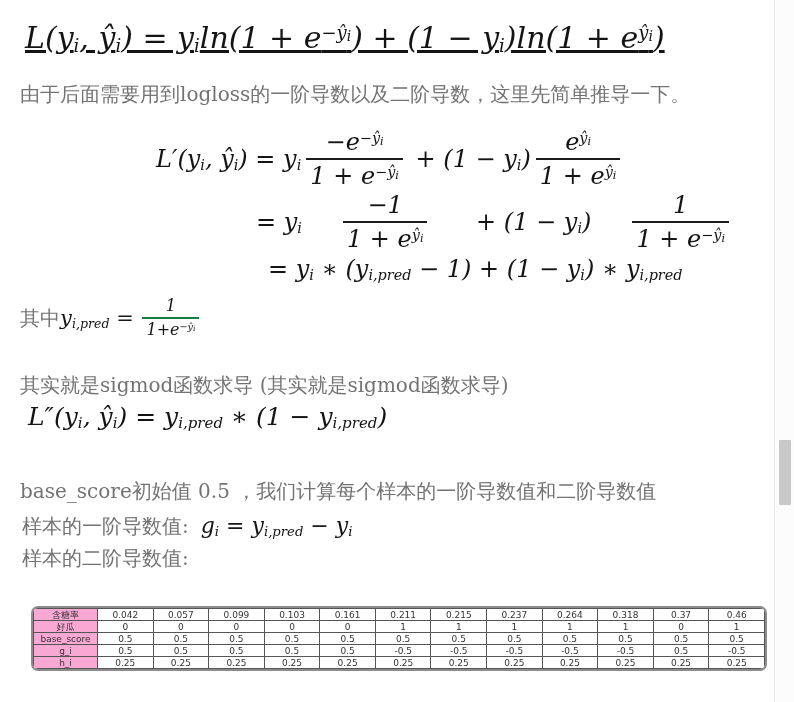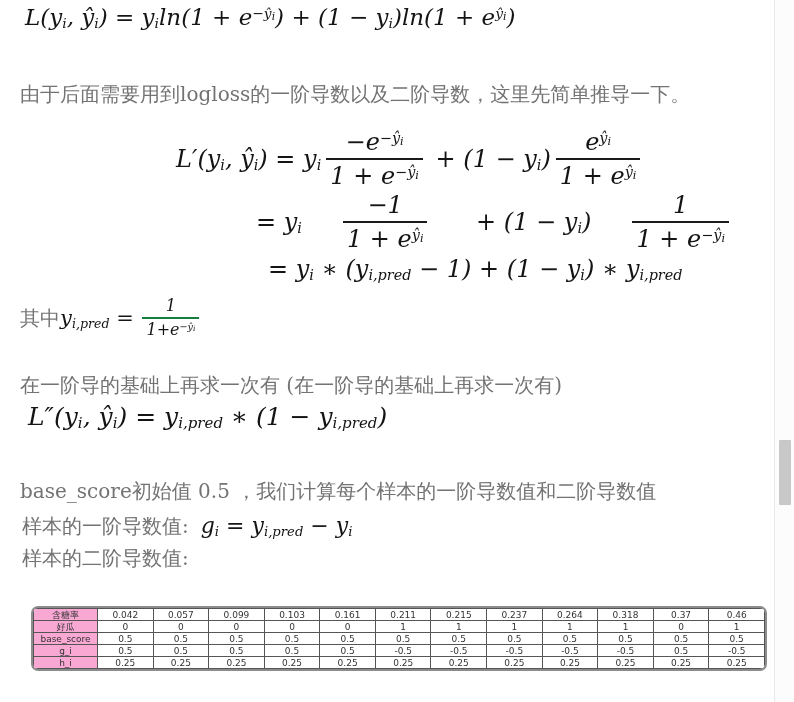--- a/index.html
+++ b/index.html
@@ -12,23 +12,23 @@
   .m{font-family:"DejaVu Serif","Liberation Serif",serif;font-style:italic;
      color:#141414;white-space:pre;}
   .m .sub{font-size:60%;vertical-align:-0.22em;}
   .m .sup{font-size:60%;vertical-align:0.52em;}
   .m .ssub{font-size:78%;vertical-align:-0.15em;}
   .mline{display:flex;align-items:center;}
   .frac{display:inline-flex;flex-direction:column;align-items:center;margin:0 5px;}
   .frac .num,.frac .den{padding:1px 4px;line-height:1.25;text-align:center;}
   .frac .den{border-top:2px solid #1a1a1a;}
   .frac.small .den{border-top:2px solid #15803d;}
-  #f1{left:25px;top:4px;font-size:23px;}
+  #f1{left:25px;top:20px;font-size:30px;text-decoration:underline;}
   #intro{left:20px;top:81px;}
-  #d1{left:176px;top:128px;height:62px;font-size:24px;}
+  #d1{left:156px;top:128px;height:62px;font-size:24px;}
   #d2{left:256px;top:191px;height:62px;font-size:24px;gap:36px;}
   #d3{left:268px;top:254px;height:30px;font-size:24px;line-height:30px;}
   #whence{left:20px;top:294px;height:48px;display:flex;align-items:center;}
   #whence .m{font-size:21px;}
   #whence .frac{font-size:16px;margin:0 2px;}
   #note{left:20px;top:372px;}
   #f2{left:28px;top:402px;font-size:25px;}
   #base{left:20px;top:478px;}
   #gline,#hline{display:flex;align-items:baseline;}
   #gline{left:22px;top:513px;}
@@ -86,21 +86,21 @@
 
 <div id="whence" class="abs">
   <span class="cjk">其中</span>
   <span class="m seg"><span>y</span><span class="sub">i,pred</span><span> = </span></span>
   <span class="m frac small">
     <span class="num"><span>1</span></span>
     <span class="den"><span>1+e</span><span class="sup"><span>−ŷ</span><span class="ssub">i</span></span></span>
   </span>
 </div>
 
-<div id="note" class="abs cjk">在一阶导的基础上再求一次有 (在一阶导的基础上再求一次有)</div>
+<div id="note" class="abs cjk">其实就是sigmod函数求导 (其实就是sigmod函数求导)</div>
 
 <div id="f2" class="abs m"><span>L″(y</span><span class="sub">i</span><span>, ŷ</span><span class="sub">i</span><span>) = y</span><span class="sub">i,pred</span><span> ∗ (1 − y</span><span class="sub">i,pred</span><span>)</span></div>
 
 <div id="base" class="abs cjk">base_score初始值 0.5 ，我们计算每个样本的一阶导数值和二阶导数值</div>
 
 <div id="gline" class="abs">
   <span class="cjk">样本的一阶导数值:</span>
   <span class="m"><span>g</span><span class="sub">i</span><span> = y</span><span class="sub">i,pred</span><span> − y</span><span class="sub">i</span></span>
 </div>
 

